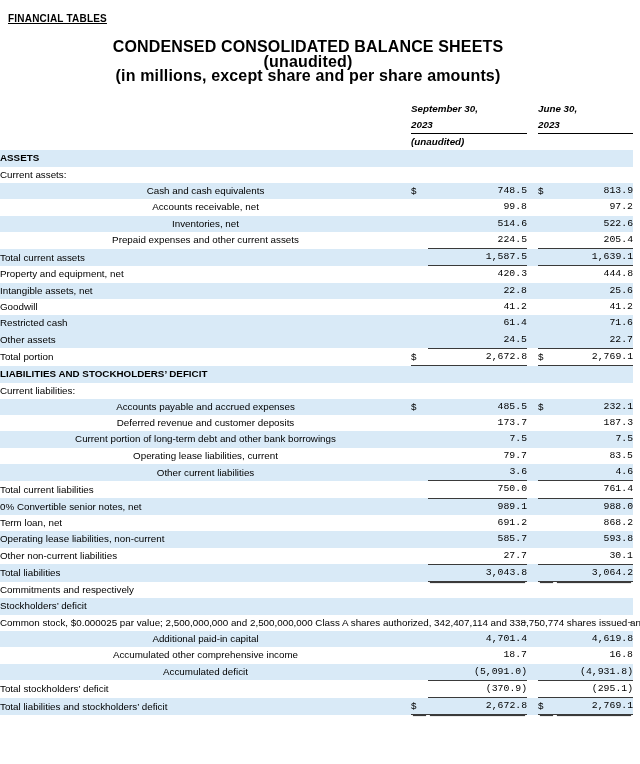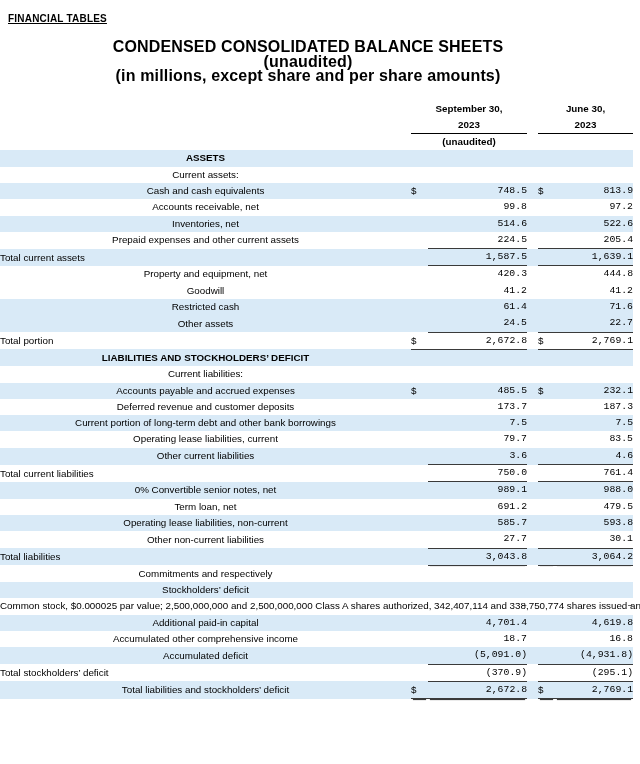--- a/index.html
+++ b/index.html
@@ -68,42 +68,43 @@
   col.c-gap   { width: 11px; }
   col.c-cur2  { width: 17px; }
   col.c-num2  { width: 78px; }
 
   
   .cur  { text-align: left;  padding-left: 4px; }
   .num  { text-align: right; padding-right: 4px; font-family: Liberation Mono, monospace; }
   .lbl  { text-align: left;  padding-left: 8px; }
 
   
-  .ind0 { padding-left: 8px; text-align: center; }
+  .ind0 { padding-left: 8px; }
   .ind1 { padding-left: 30px; text-align: center; }
   .ind2 { padding-left: 50px; }
 
   .bold { font-weight: bold; }
 
   
   tr.shade > td { background: #d9eaf7; }
   td.rule-bottom { border-bottom: 1.1px solid #3a3a3a; }
   td.rule-dbl {
     border-bottom: 1.1px solid #3a3a3a;
     box-shadow: 0 3px 0 -1.9px #3a3a3a;
   }
 
   
   .hdr {
     font-size: 9.8px;
     font-weight: bold;
-    text-align: center;
+    text-align: left;
     line-height: 15px;
     height: 15px;
     white-space: nowrap;
+    font-style: italic;
   }
   td.hdr-underline { border-bottom: 1.1px solid #000000; }
 
   
   td.stock-para {
     font-size: 8.6px;
     line-height: 10.4px;
     white-space: normal;
     padding-left: 30px;
     padding-right: 8px;
@@ -222,20 +223,28 @@
       </tr>
 
       <tr>
         <td class="lbl ind0">Property and equipment, net</td>
         <td></td>
         <td class="num">420.3</td>
         <td></td>
         <td></td>
         <td class="num">444.8</td>
       </tr>
+      <tr class="shade">
+        <td class="lbl ind0">Intangible assets, net</td>
+        <td></td>
+        <td class="num">22.8</td>
+        <td></td>
+        <td></td>
+        <td class="num">25.6</td>
+      </tr>
       <tr>
         <td class="lbl ind0">Goodwill</td>
         <td></td>
         <td class="num">41.2</td>
         <td></td>
         <td></td>
         <td class="num">41.2</td>
       </tr>
       <tr class="shade">
         <td class="lbl ind0">Restricted cash</td>
@@ -335,21 +344,21 @@
         <td></td>
         <td></td>
         <td class="num">988.0</td>
       </tr>
       <tr>
         <td class="lbl ind0">Term loan, net</td>
         <td></td>
         <td class="num">691.2</td>
         <td></td>
         <td></td>
-        <td class="num">479.5</td>
+        <td class="num">868.2</td>
       </tr>
       <tr class="shade">
         <td class="lbl ind0">Operating lease liabilities, non-current</td>
         <td></td>
         <td class="num">585.7</td>
         <td></td>
         <td></td>
         <td class="num">593.8</td>
       </tr>
       <tr>

